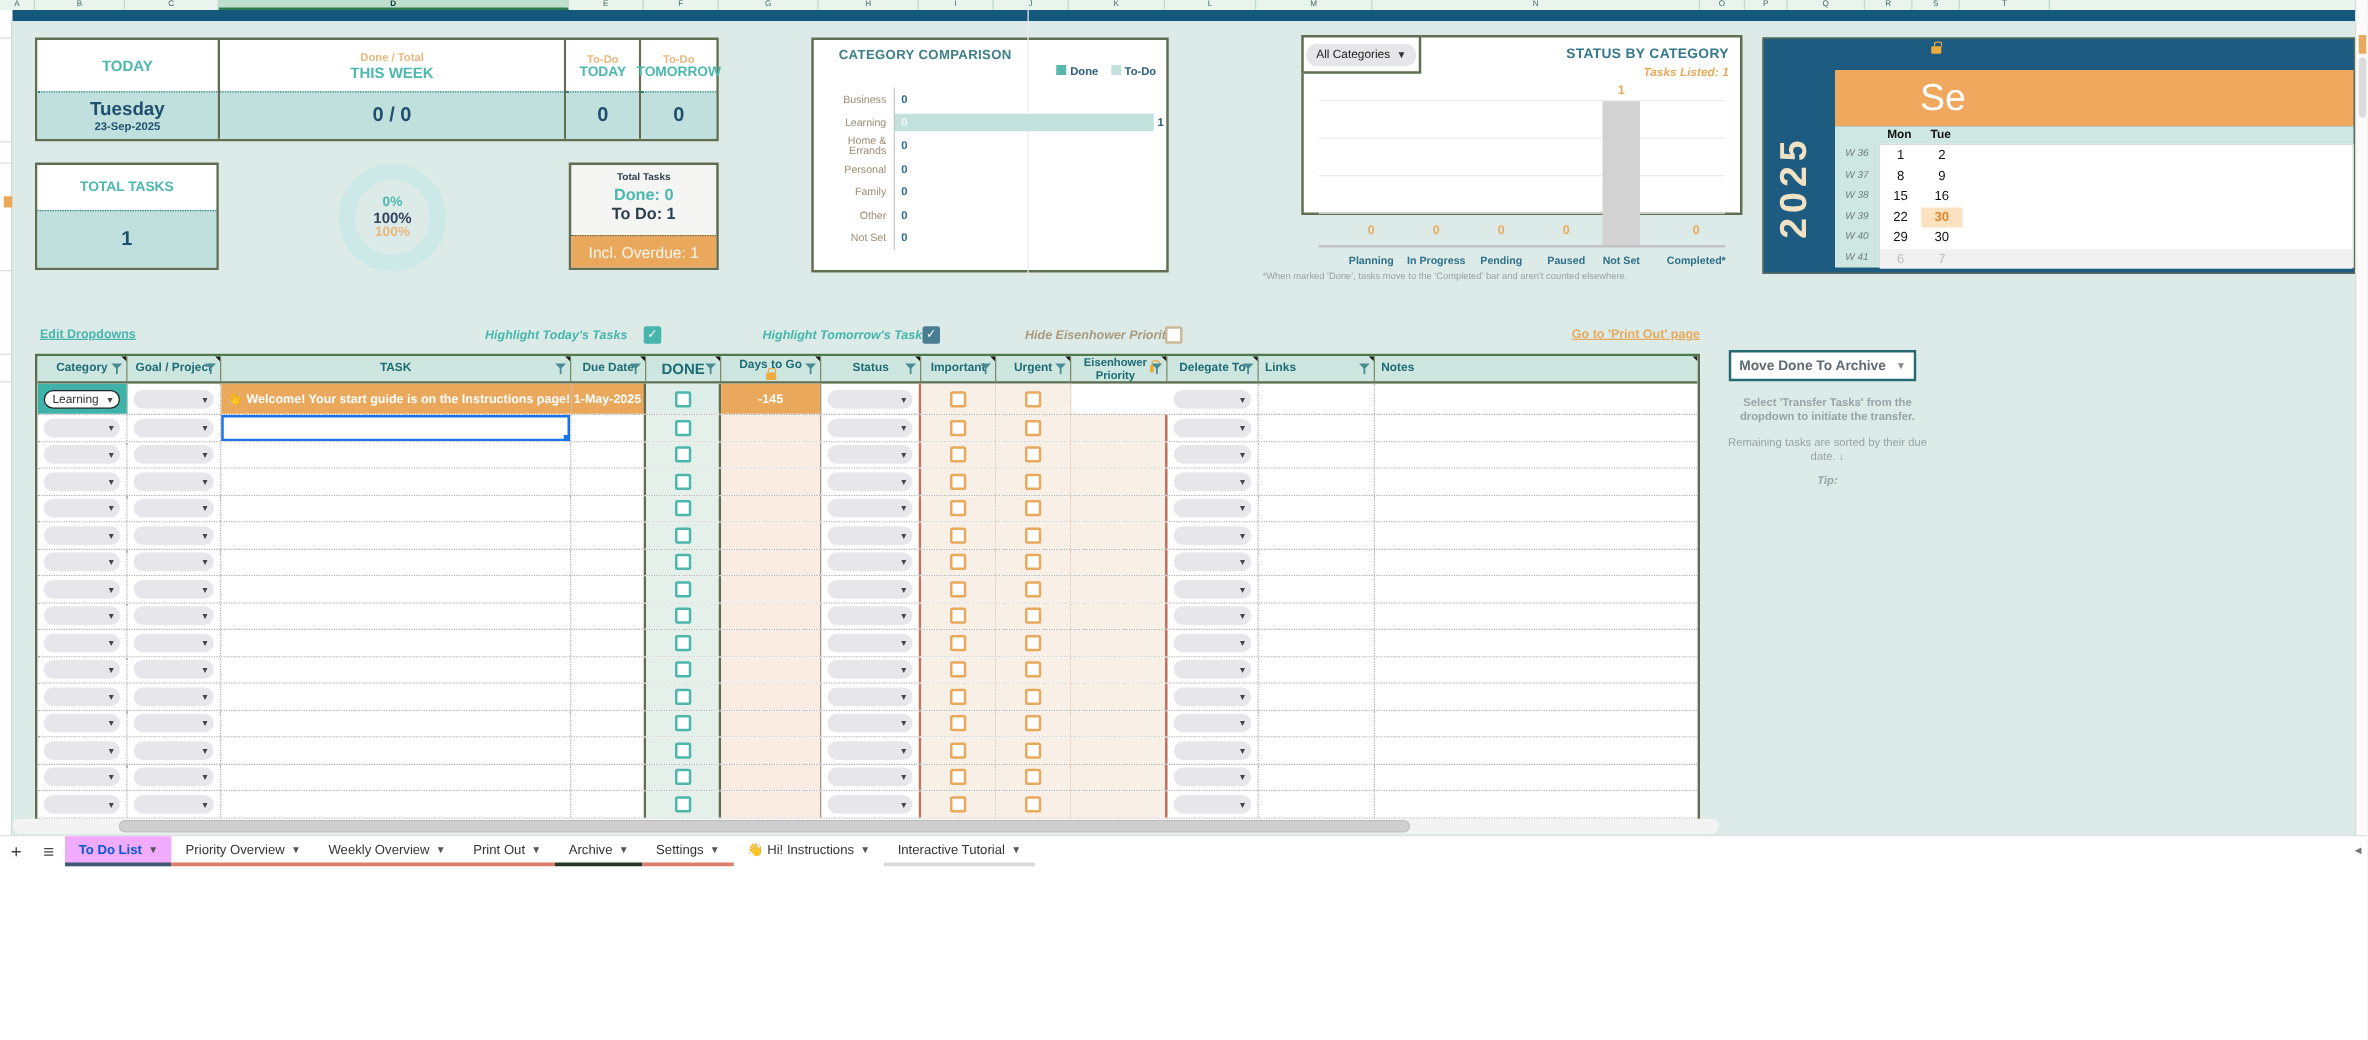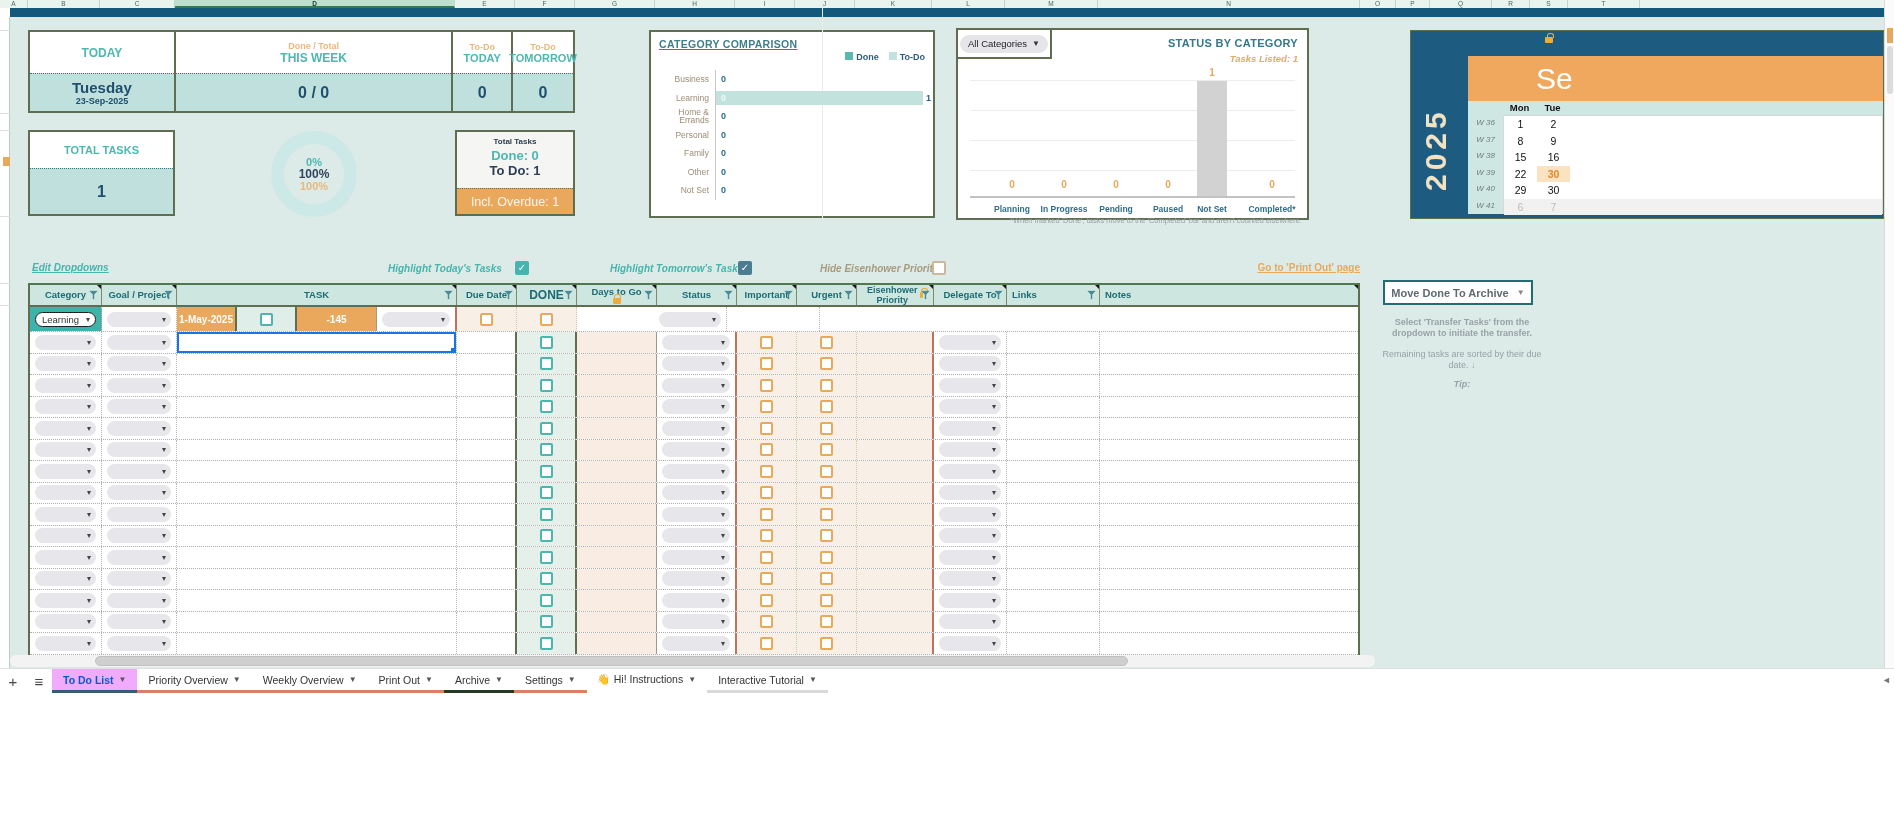--- a/index.html
+++ b/index.html
@@ -34,36 +34,36 @@
   .totalcard .tc-head { height:36px; }
 
   .donut { position:absolute; left:261px; top:114px; width:86px; height:86px; border:13px solid #cde9e7; border-radius:50%; display:flex; flex-direction:column; align-items:center; justify-content:center; }
   .donut div { line-height:12px; }
 
   .totalscard { left:445px; top:113px; width:120px; height:86px; background:#f5f5f3; display:flex; flex-direction:column; align-items:center; }
   .overdue-band { margin-top:auto; width:100%; height:26px; background:#e9a85c; border-top:1px dotted #5f6d50; color:#fdf6ec; font-size:12.5px; display:flex; align-items:center; justify-content:center; }
 
   
   .catpanel { left:639px; top:13px; width:286px; height:188px; }
-  .cat-title { position:absolute; left:8px; top:6px; font-size:10.5px; font-weight:bold; color:#3f7f8a; letter-spacing:.3px;text-decoration:underline; }
+  .cat-title { position:absolute; left:20px; top:6px; font-size:10.5px; font-weight:bold; color:#3f7f8a; letter-spacing:.3px; }
   .legend { position:absolute; right:8px; top:20px; display:flex; gap:10px; font-size:9px; color:#2f5d7c; font-weight:bold; }
   .legend .sw { display:inline-block; width:8px; height:8px; margin-right:3px; }
   .cat-rows { position:absolute; left:0; top:38px; right:6px; }
   .cat-row { position:relative; height:18.5px; display:flex; align-items:center; }
   .cat-label { width:58px; text-align:right; font-size:8.5px; color:#9c8c76; line-height:8.5px; }
   .cat-axis-gap { width:6px; }
   .cat-plot { position:relative; flex:1; height:100%; border-left:1px solid #c8c8c8; }
   .cat-grid { position:absolute; left:50%; top:-130px; bottom:-130px; width:1px; background:#ebebeb; }
   .cat-val { position:absolute; left:5px; top:50%; transform:translateY(-50%); font-size:9px; font-weight:bold; color:#2c6c8e; }
   .cat-bar { position:absolute; left:0; top:2px; bottom:2px; width:98%; background:#c2e2de; }
   .cat-bar-val0 { position:absolute; left:5px; top:50%; transform:translateY(-50%); font-size:9px; font-weight:bold; color:rgba(255,255,255,.8); z-index:2; }
   .cat-bar-val1 { position:absolute; right:-4px; top:50%; transform:translateY(-50%); font-size:9px; font-weight:bold; color:#2c5d80; }
 
   
-  .statuspanel { left:946px; top:11px; width:353px; height:192px; }
+  .statuspanel { left:1031px; top:11px; width:353px; height:144px; }
   .allcat-box { position:absolute; left:-2px; top:-2px; width:96px; height:31px; border:2px solid #5f6d50; background:#fff; display:flex; align-items:center; justify-content:center; }
   .pillbtn { background:#e6e6ea; border-radius:9px; height:18px; display:flex; align-items:center; padding:0 8px; font-size:9.5px; color:#222; gap:5px; }
   .st-title { position:absolute; right:9px; top:7px; font-size:11px; font-weight:bold; color:#35788a; letter-spacing:.3px; }
   .st-sub { position:absolute; right:9px; top:23px; font-size:9.5px; font-style:italic; color:#e8a95c; font-weight:bold; }
   .st-plot { position:absolute; left:12px; right:12px; top:50px; height:118px; border-bottom:2px solid #c2c2c2; }
   .st-grid { position:absolute; left:0; right:0; height:1px; background:#ececec; }
   .st-col { position:absolute; bottom:-20px; width:52px; text-align:center; }
   .st-col .xlab { font-size:8.5px; font-weight:bold; color:#2e6f8a; }
   .st-zero { position:absolute; bottom:6px; width:52px; text-align:center; font-size:10px; font-weight:bold; color:#e8a95c; }
   .st-bar { position:absolute; bottom:0; width:30px; background:#d2d2d2; }
@@ -83,21 +83,21 @@
   .cal-row { display:flex; height:16.5px; }
   .cal-row div { width:33px; text-align:center; font-size:10.5px; line-height:16.5px; color:#111; }
   .cal-row.muted { background:#f1f1f1; }
   .cal-row.muted div { color:#bdbdbd; }
   .cal-cell-hl { background:#fbe2c0; color:#e0892f !important; font-weight:bold; }
   .lock { position:relative; display:inline-block; width:8px; height:6px; background:#ecab3c; border-radius:1px; }
   .lock::before { content:""; position:absolute; left:1.5px; top:-4px; width:5px; height:4px; border:1.5px solid #ecab3c; border-bottom:none; border-radius:3px 3px 0 0; }
   .cal-lock { position:absolute; right:330px; top:6px; }
 
   
-  .link-teal { color:#45b5ad; font-weight:bold; font-size:10px; text-decoration:underline;font-style:italic; }
+  .link-teal { color:#45b5ad; font-weight:bold; font-size:10px; text-decoration:underline; }
   .link-orange { color:#e8a95c; font-weight:bold; font-size:10px; text-decoration:underline; }
   .ital-teal { color:#45b5ad; font-style:italic; font-size:10px; font-weight:bold; }
   .ital-tan { color:#a89a7e; font-style:italic; font-size:10px; font-weight:bold; }
   .cbx { display:inline-block; width:14px; height:14px; border-radius:2px; text-align:center; line-height:13px; font-size:10px; color:#fff; }
   .cbx-teal-on { background:#45b5ad; }
   .cbx-slate-on { background:#4a7d92; }
   .cbx-off { background:#fff; border:2px solid #c9b99a; }
 
   
   .ttable { position:absolute; left:18px; top:266px; width:1332px; height:375px; border:2px solid #5f6d50; border-top:2px solid #4e7a4e; overflow:hidden; background:#fff; }
@@ -465,20 +465,23 @@
 
       <div class="trow r1">
         <div class="cell c-cat">
             <div class="pill pill-learning">
               <span>Learning</span>
             </div>
           </div>
         <div class="cell c-goal">
             <div class="pill"></div>
           </div>
+        <div class="cell c-task">
+            <span>👋 Welcome! Your start guide is on the Instructions page!</span>
+          </div>
         <div class="cell c-due">
             <span>1-May-2025</span>
           </div>
         <div class="cell c-done">
             <span class="cb cb-teal"></span>
           </div>
         <div class="cell c-days">
             <span>-145</span>
           </div>
         <div class="cell c-status">

